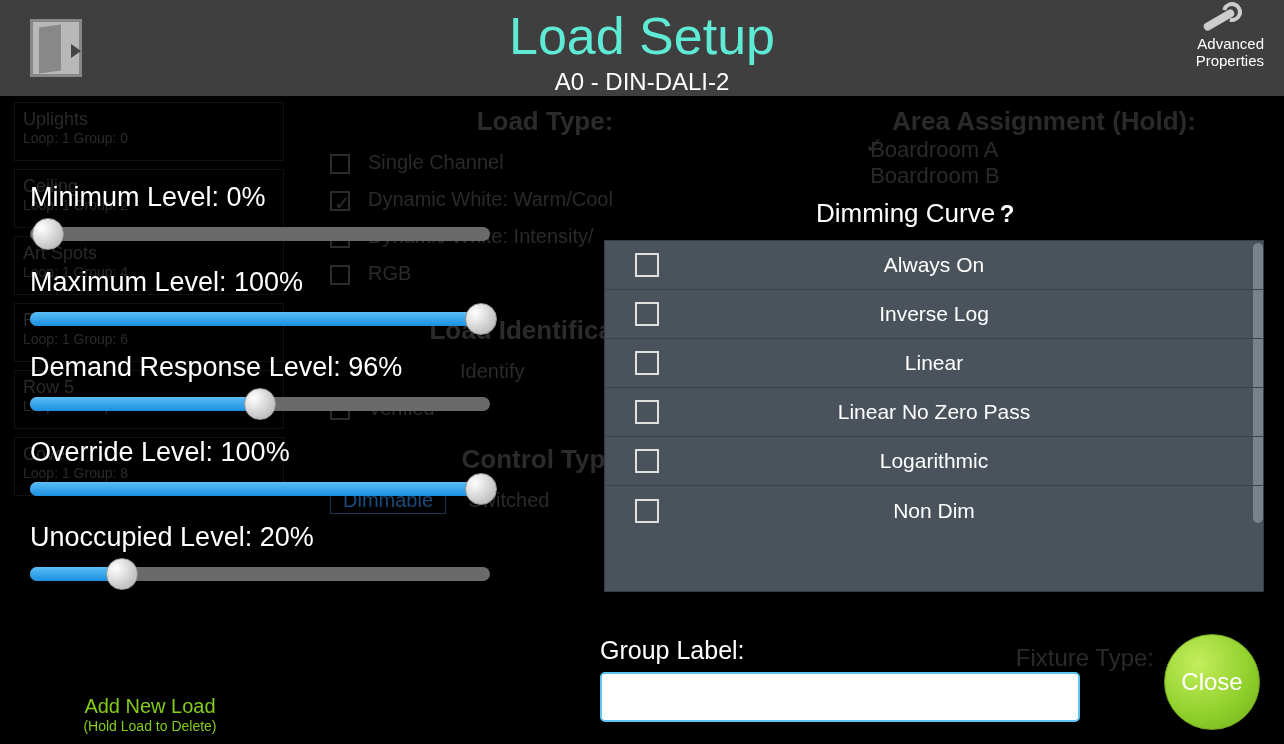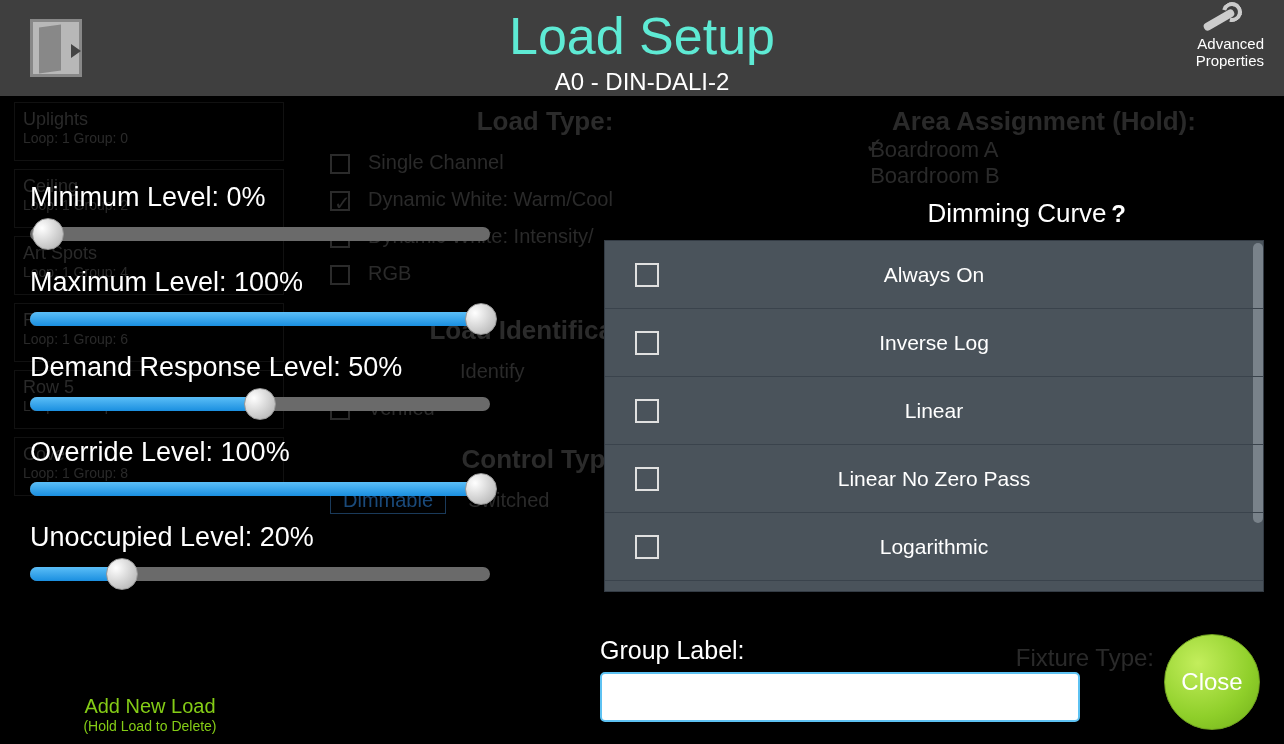--- a/index.html
+++ b/index.html
@@ -78,37 +78,37 @@
   .track .thumb{
     position:absolute; top:-9px; width:32px;height:32px; border-radius:50%;
     background: radial-gradient(circle at 30% 30%, #fff, #aaa);
     margin-left:-16px;
     border:1px solid #999;
   }
 
   
   .curve-head{
     position:absolute; right:42px; top:102px; width:430px;
-    display:flex; justify-content:center; align-items:center;
+    display:flex; justify-content:flex-start; align-items:center;
   }
   .curve-head .t{font-size:26px; padding-left:4px;}
   .curve-head .q{
     font-size:24px; font-weight:bold; width:24px;text-align:center;
   }
   .curve-list{
     position:absolute; right:20px; top:144px; width:660px; height:352px;
     background:#4a535b; border:1px solid #343c45; border-radius:0;
     overflow:hidden;
   }
   .curve-list .scroll{
     position:absolute; right:0; top:2px; width:10px; height:280px;
     background:#79828a; border-radius:5px;
   }
   .curve-row{
-    height:68px; border-bottom:1px solid #3a434c;
+    height:49px; border-bottom:1px solid #3a434c;
     display:flex; align-items:center; padding-left:30px;
     font-size:21px; position:relative;
   }
   .curve-row:last-child{border-bottom:none;align-items:center;}
   .curve-row .cb{
     width:24px;height:24px;border:2px solid #e0e0e0; flex:0 0 auto;
   }
   .curve-row .txt{
     position:absolute; left:0; right:0; text-align:center;
   }
@@ -224,21 +224,21 @@
 
     <div class="slider-block">
       <div class="slider-label">Maximum Level: 100%</div>
       <div class="track">
         <div class="fill" style="width:98%"></div>
         <div class="thumb" style="left:98%"></div>
       </div>
     </div>
 
     <div class="slider-block">
-      <div class="slider-label">Demand Response Level: 50%</div>
+      <div class="slider-label">Demand Response Level: 96%</div>
       <div class="track">
         <div class="fill" style="width:50%"></div>
         <div class="thumb" style="left:50%"></div>
       </div>
     </div>
 
     <div class="slider-block">
       <div class="slider-label">Override Level: 100%</div>
       <div class="track">
         <div class="fill" style="width:98%"></div>

